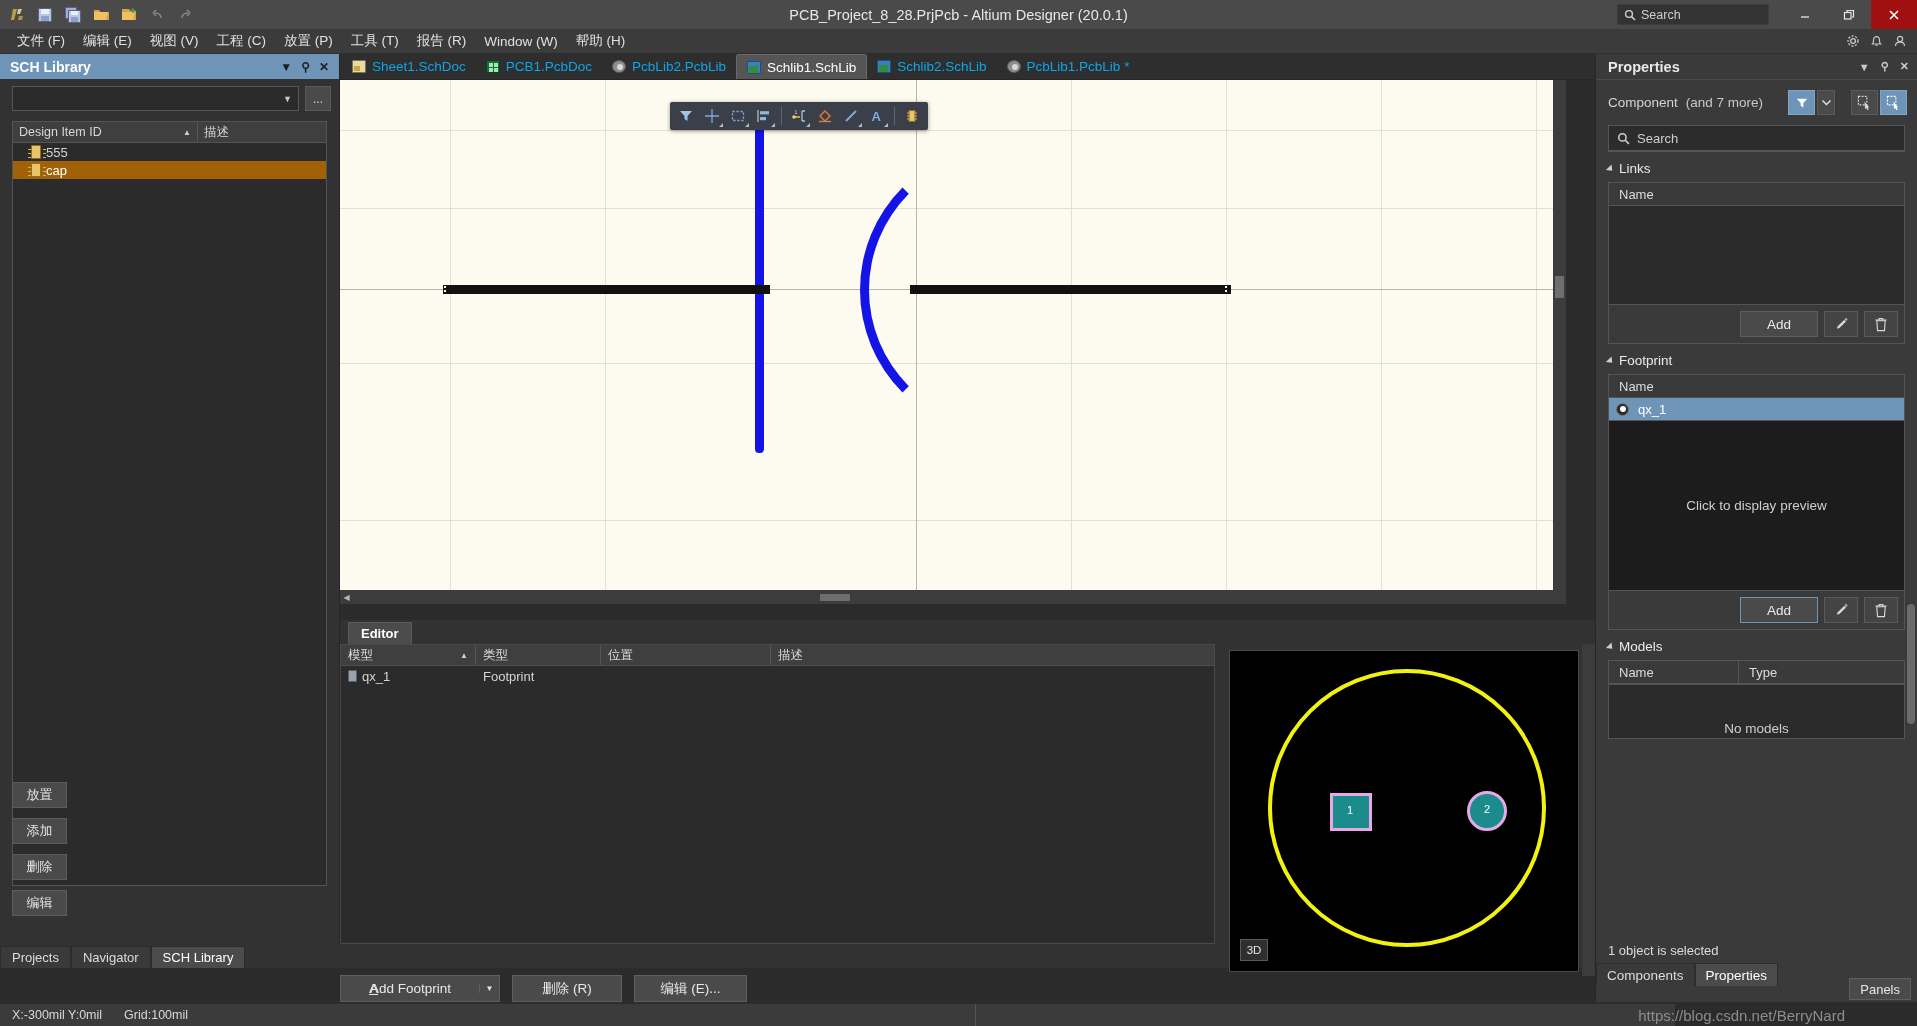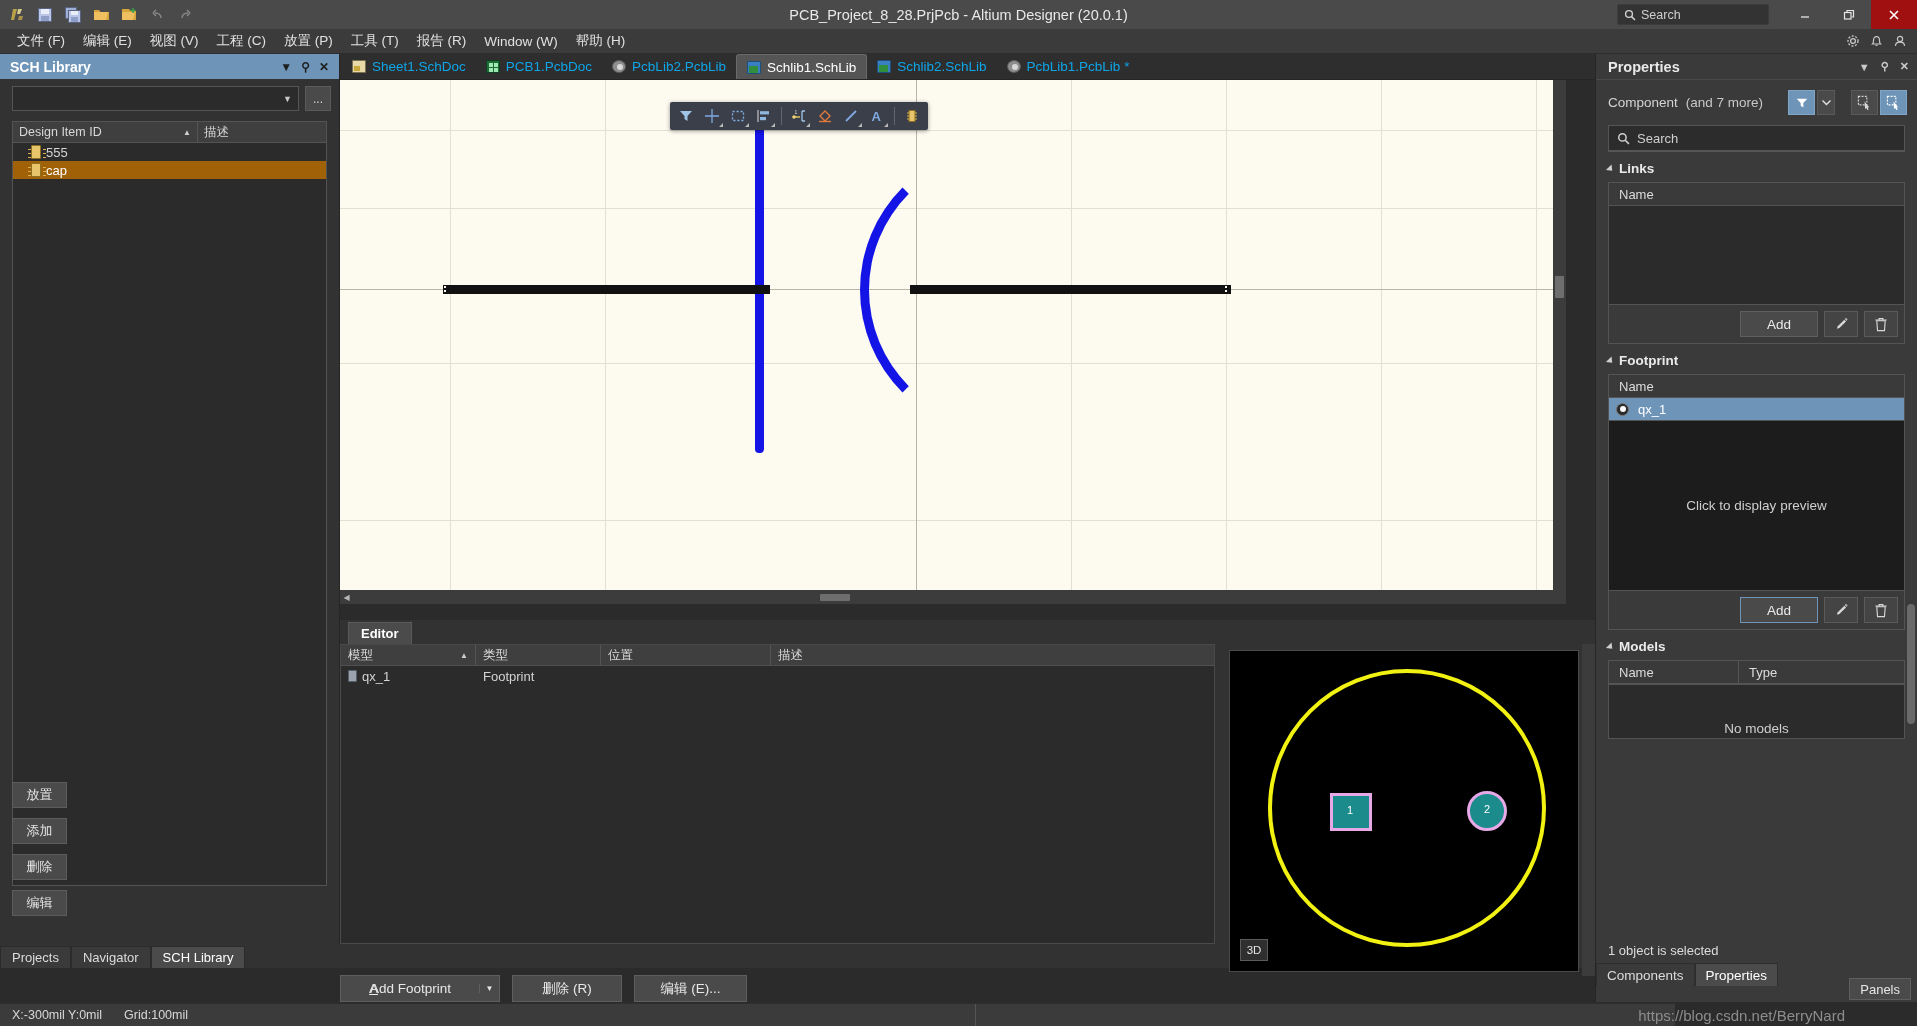--- a/index.html
+++ b/index.html
@@ -295,21 +295,21 @@
   }
   .rp-tabs { display: flex; gap: 3px; padding: 10px 12px 0 12px; align-items: flex-end; }
   .rtab {
     padding: 4px 9px; font-size: 13px; color: #dadada; background: #333;
     border: 1px solid #4a4a4a; border-bottom: none;
   }
   .rtab.active { background: #4b4b4b; color: #fff; }
   .rp-divider { height: 1px; background: #565656; margin: 0 12px; }
   .sect-head {
     display: flex; align-items: center; gap: 6px; padding: 9px 12px 6px 12px;
-    font-weight: bold; font-size: 13.5px; color: #eaeaea;
+    font-weight: normal; font-size: 13.5px; color: #eaeaea;
   }
   .tri { width: 0; height: 0; border-left: 5px solid #cfcfcf; border-top: 4px solid transparent; border-bottom: 4px solid transparent; transform: rotate(45deg); }
   .rp-table {
     margin: 0 12px; background: #f0abfc; border: 1px solid #545454;
   }
   .rpt-head {
     height: 23px; background: #3a3a3a; border-bottom: 1px solid #545454;
     display: flex; align-items: center; font-size: 13px; color: #dcdcdc;
   }
   .rpt-head .c { padding: 0 10px; border-right: 1px solid #555; height: 100%; display: flex; align-items: center; }

